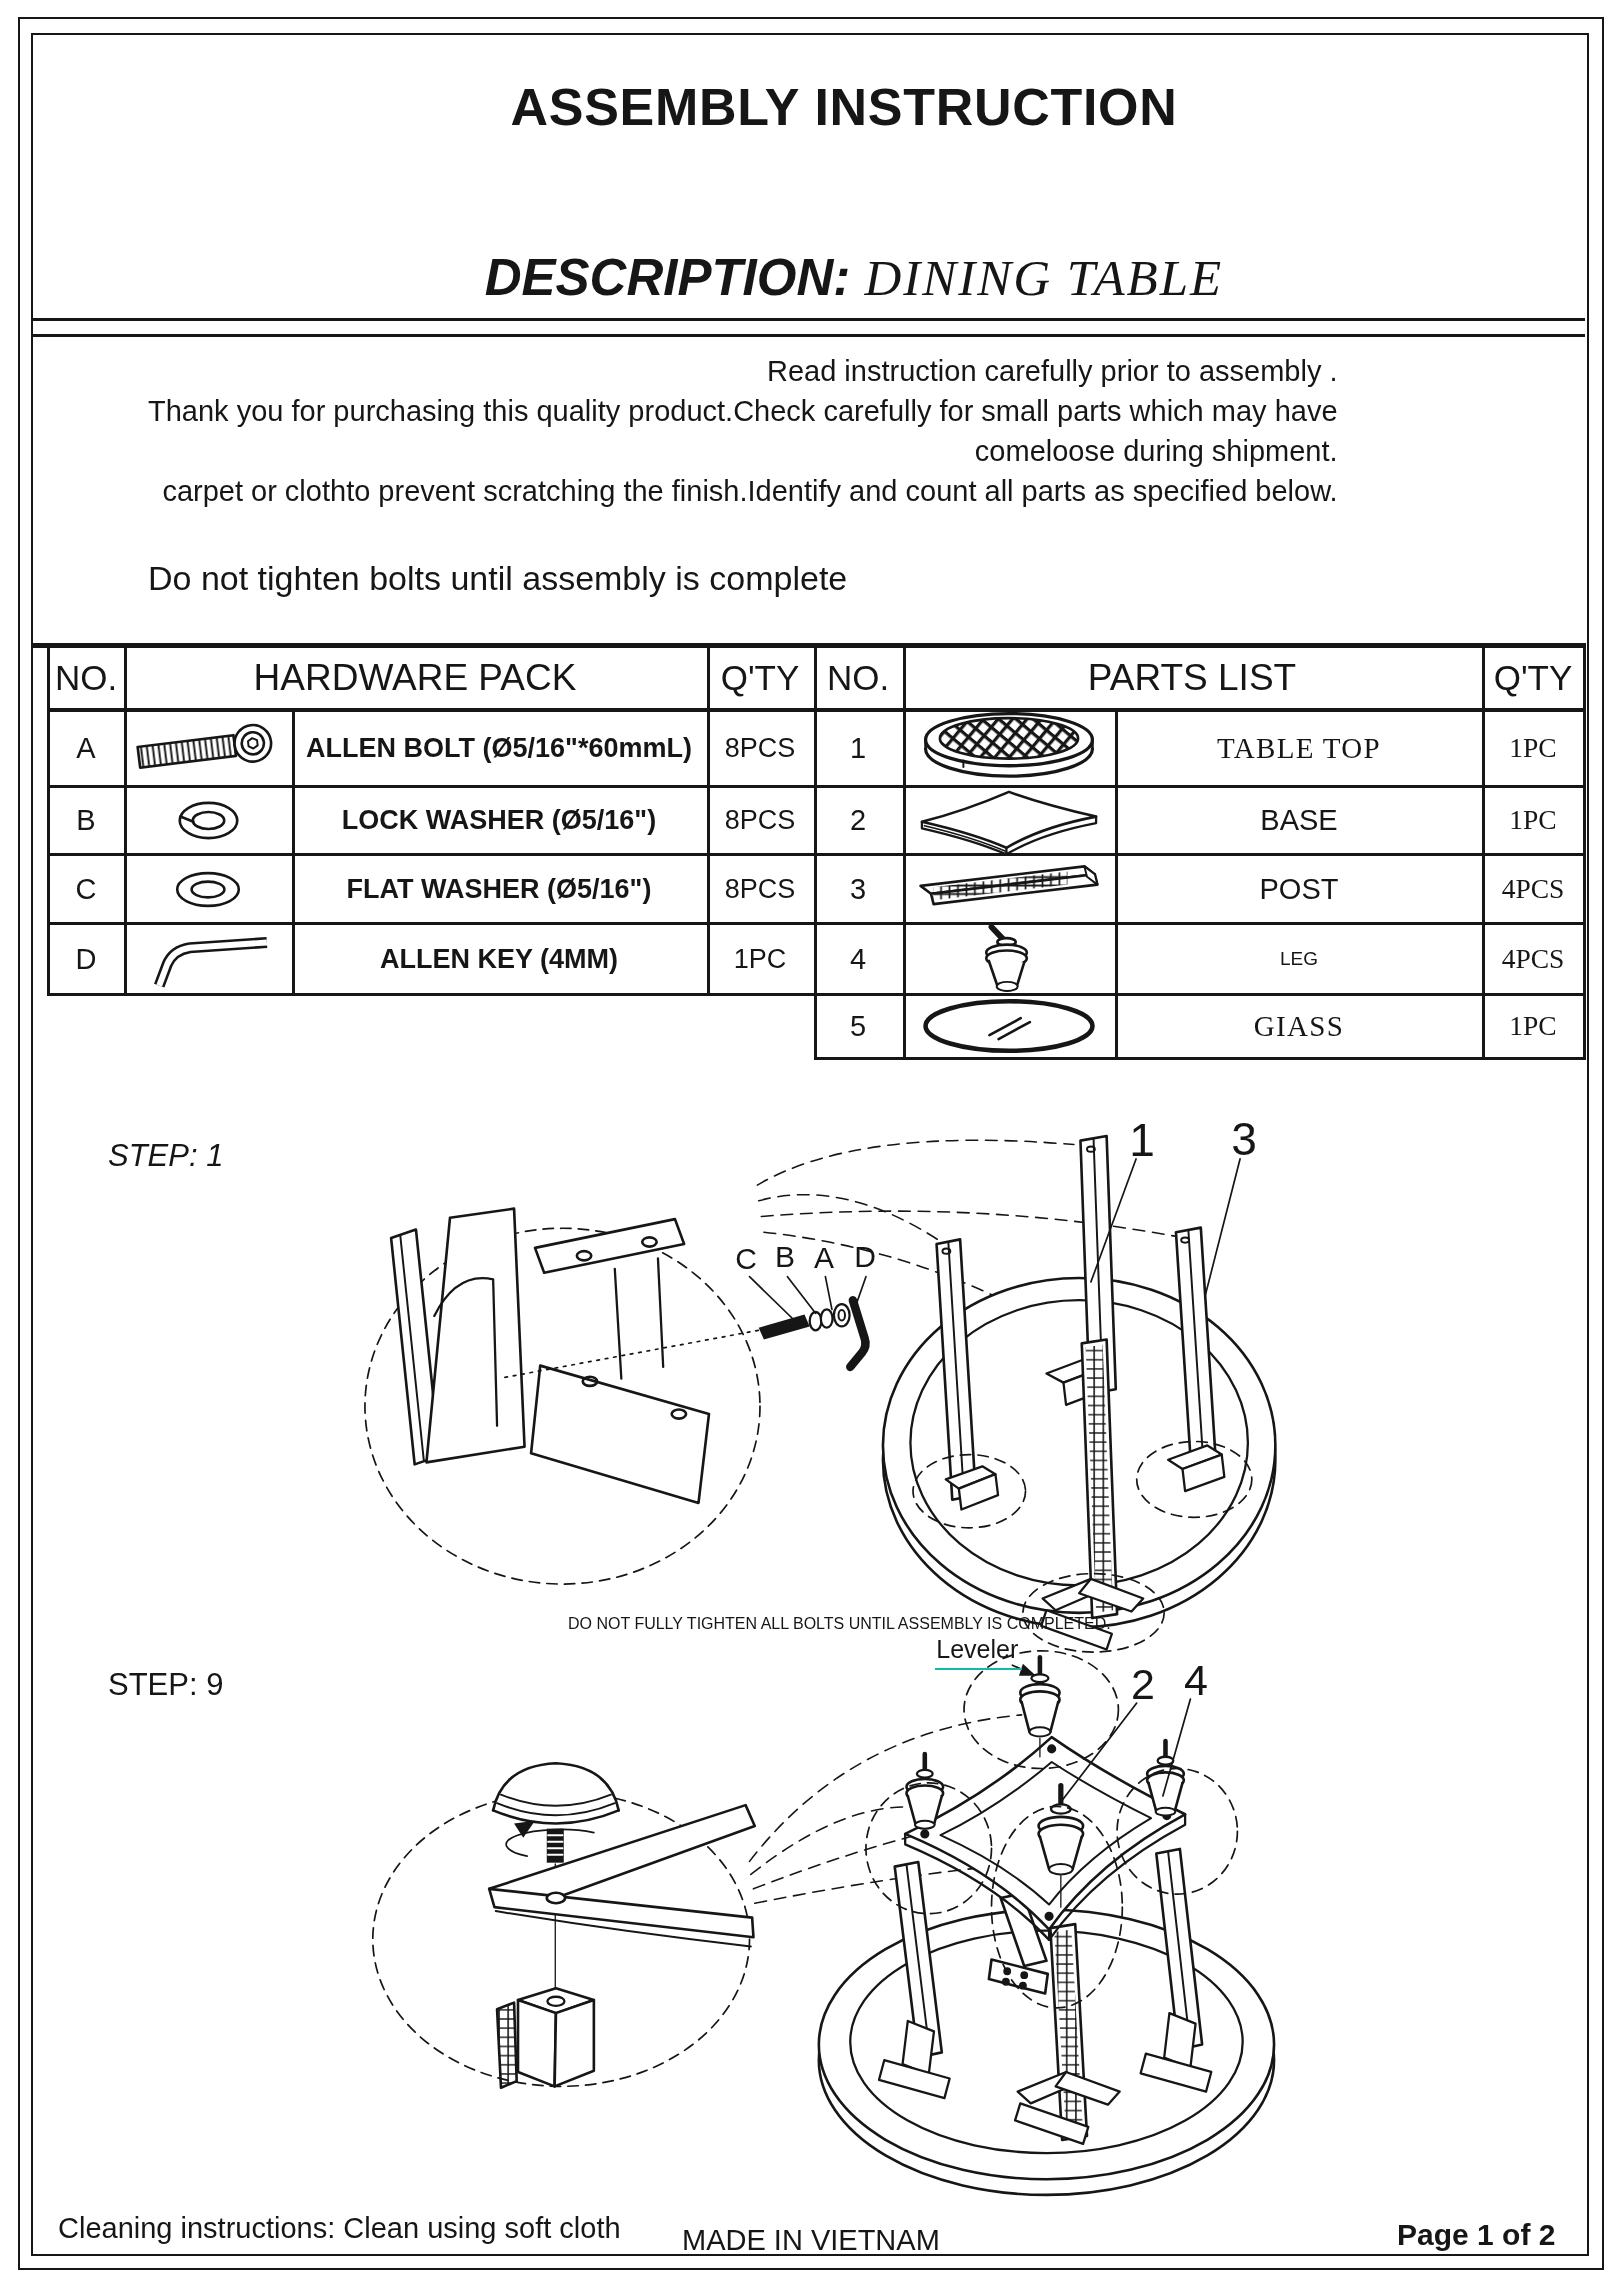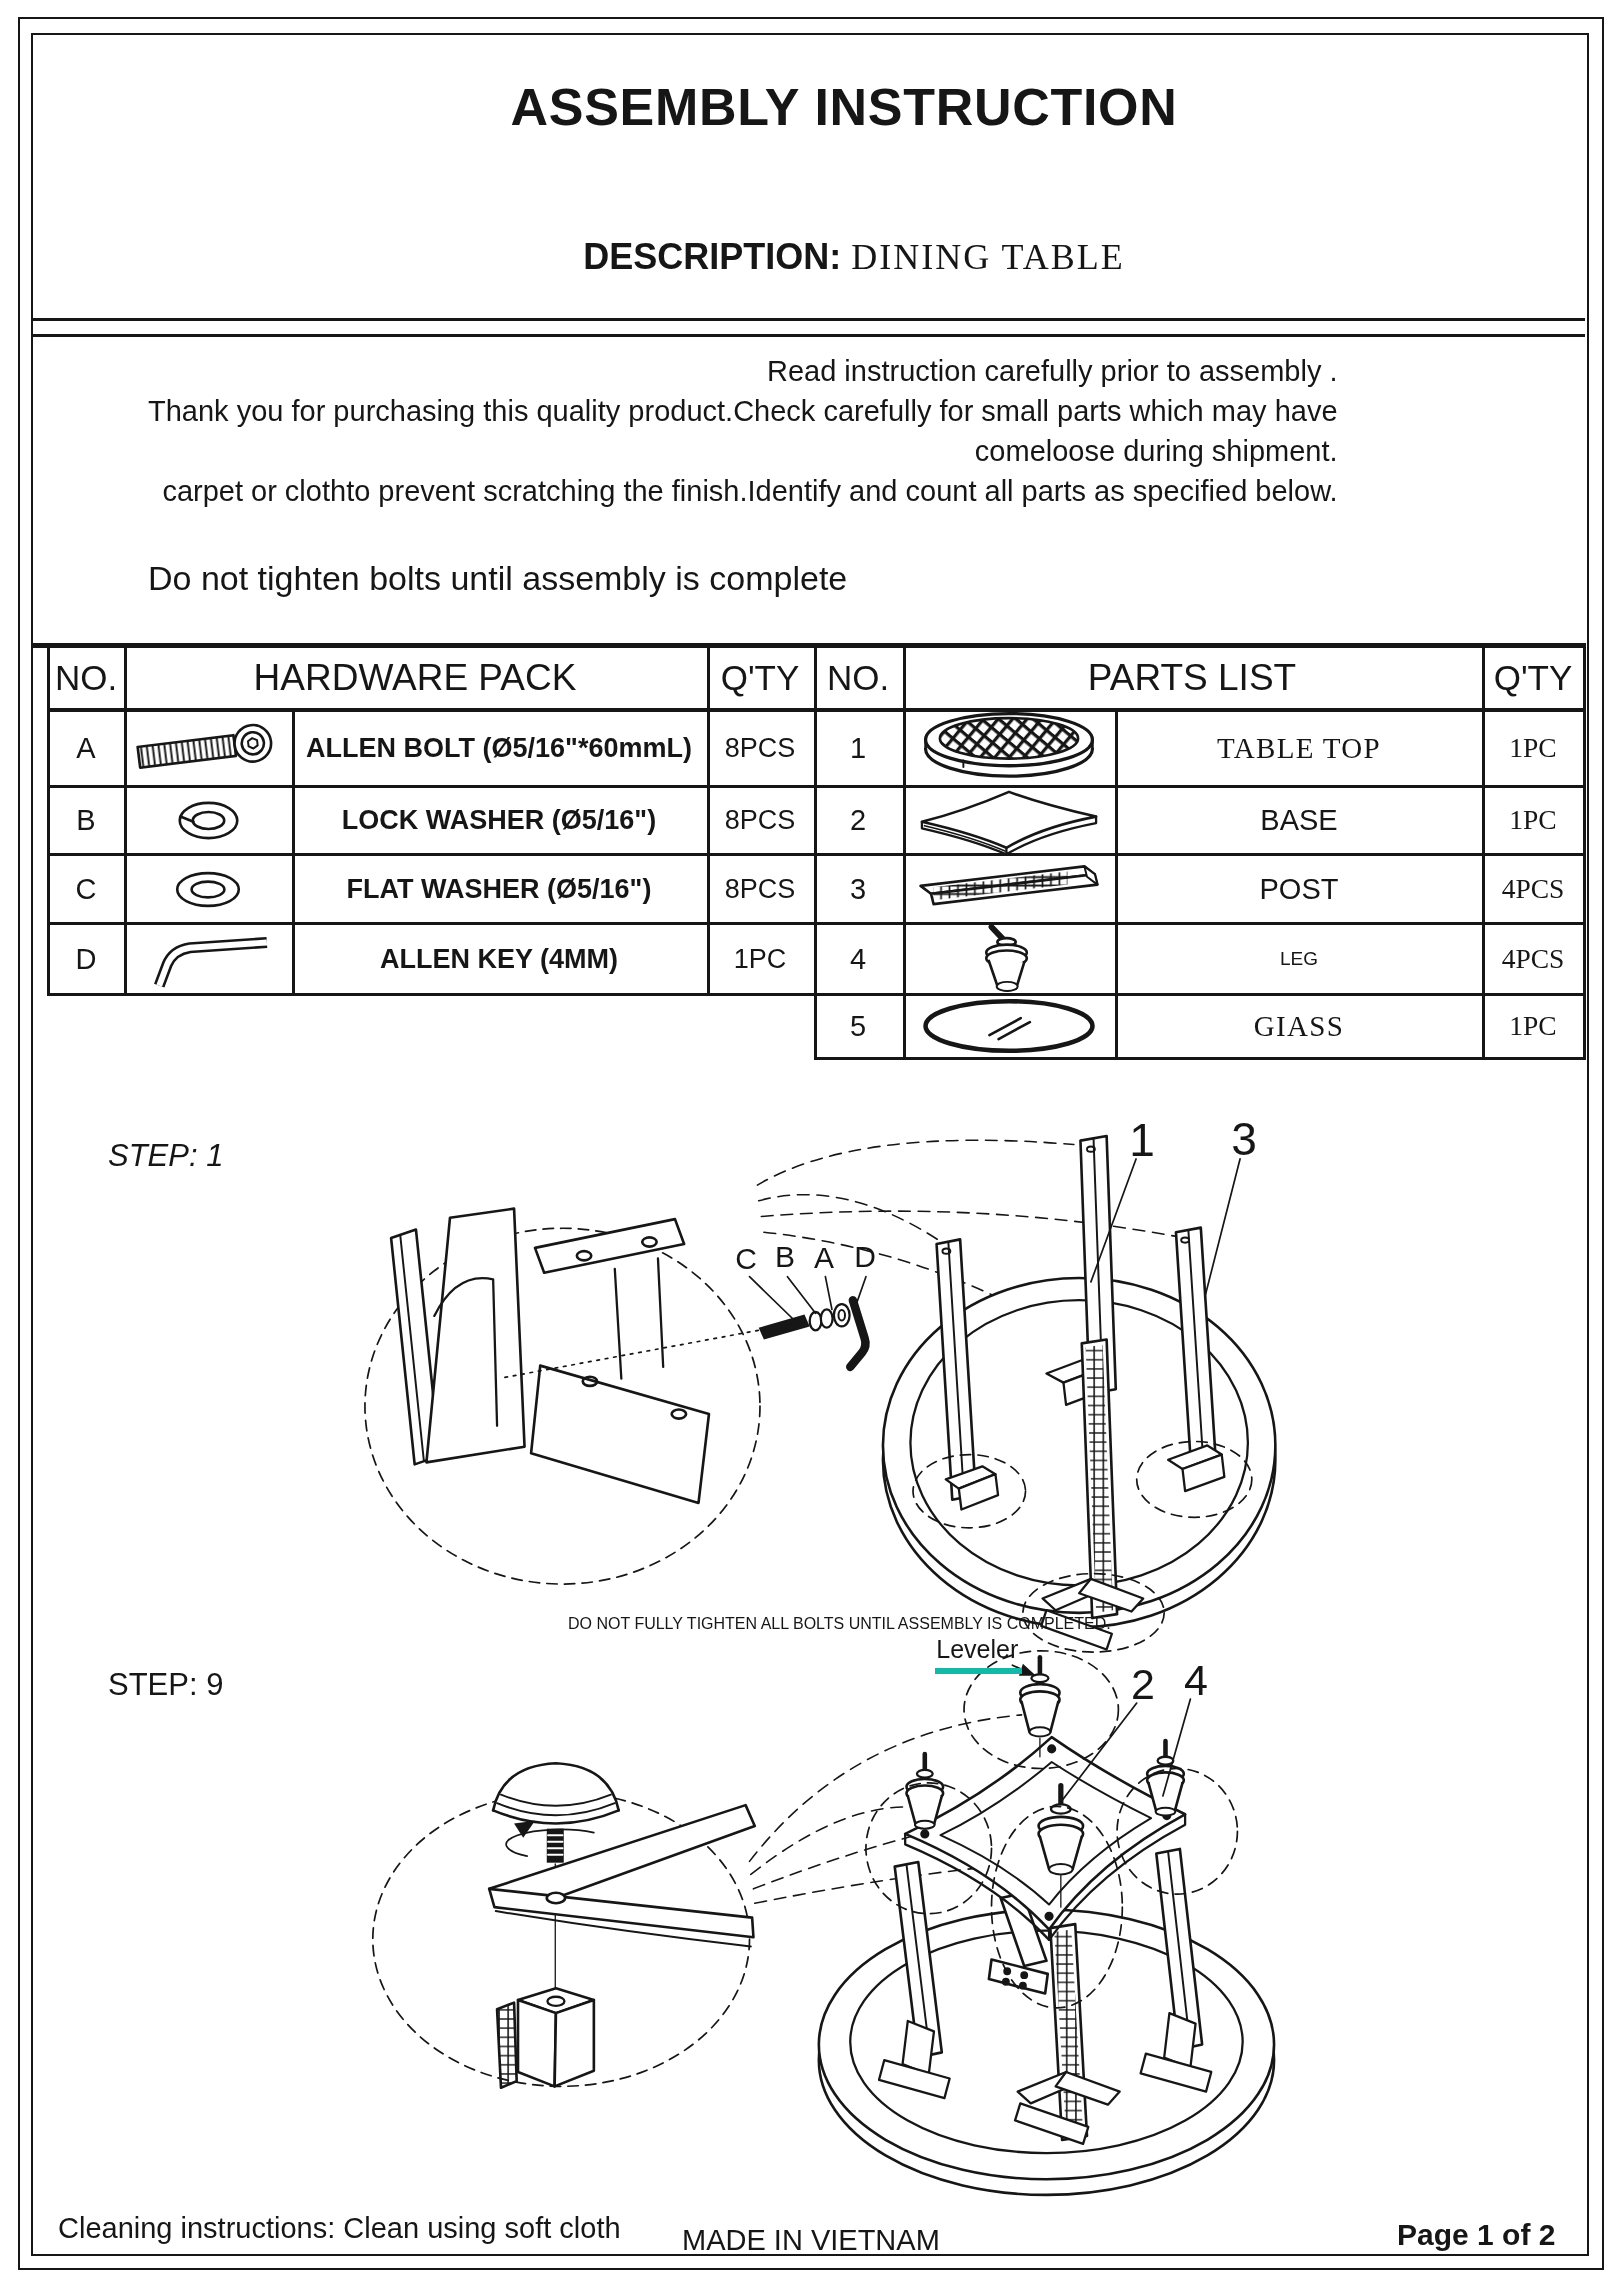--- a/index.html
+++ b/index.html
@@ -22,21 +22,21 @@
 </style>
 </head>
 <body>
 
 <div class="page">
 
   <div class="box" style="left:18.3px;top:17px;width:1582px;height:2249px;border-width:2px;"></div>
   <div class="box" style="left:31px;top:33px;width:1554px;height:2219px;"></div>
 
   <div class="t cx b" style="left:844px;top:77px;font-size:52px;letter-spacing:0.7px;">ASSEMBLY INSTRUCTION</div>
-  <div class="t cx" style="left:854px;top:236px;font-size:36px;">
+  <div class="t cx" style="left:854px;top:248px;font-size:51px;font-style:italic;">
     <span class="b">DESCRIPTION:</span><span> </span>
     <span class="ser" style="letter-spacing:2px;">DINING TABLE</span>
   </div>
 
   <div class="hl" style="left:31px;top:318px;width:1554px;height:3.3px;"></div>
   <div class="hl" style="left:31px;top:334px;width:1554px;height:3.3px;"></div>
 
   <div class="t" style="left:148px;top:351px;font-size:29px;line-height:40px;">
     <div>Read instruction carefully prior to assembly .</div>
     <div>Thank you for purchasing this quality product.Check carefully for small parts which may have</div>
@@ -403,20 +403,20 @@
   <div class="t cx" style="left:785px;top:1240px;font-size:30px;">B</div>
   <div class="t cx" style="left:824px;top:1241px;font-size:30px;">A</div>
   <div class="t cx" style="left:865px;top:1240px;font-size:30px;">D</div>
 
   <div class="t cx" style="left:1142px;top:1113px;font-size:46px;">1</div>
   <div class="t cx" style="left:1244px;top:1112px;font-size:46px;">3</div>
   <div class="t cx" style="left:1143px;top:1660px;font-size:43px;">2</div>
   <div class="t cx" style="left:1196px;top:1656px;font-size:43px;">4</div>
 
   <div class="t" style="left:568px;top:1615px;font-size:16px;">DO NOT FULLY TIGHTEN ALL BOLTS UNTIL ASSEMBLY IS COMPLETED.</div>
-  <div class="t" style="left:935px;top:1635px;font-size:25px;border-bottom:6px solid #14b8a6;padding:0 3.9px 3.9px 1.3px;">Leveler</div>
+  <div class="t" style="left:935px;top:1635px;font-size:25px;border-bottom:2px solid #14b8a6;padding:0 3.9px 3.9px 1.3px;">Leveler</div>
 
   <div class="t" style="left:58px;top:2212px;font-size:29px;">Cleaning instructions: Clean using soft cloth</div>
   <div class="t" style="left:682px;top:2224px;font-size:29px;">MADE IN VIETNAM</div>
   <div class="t" style="left:1397px;top:2218px;font-size:30px;font-weight:bold;">Page 1 of 2</div>
 
 </div>
 
 
 </body></html>

